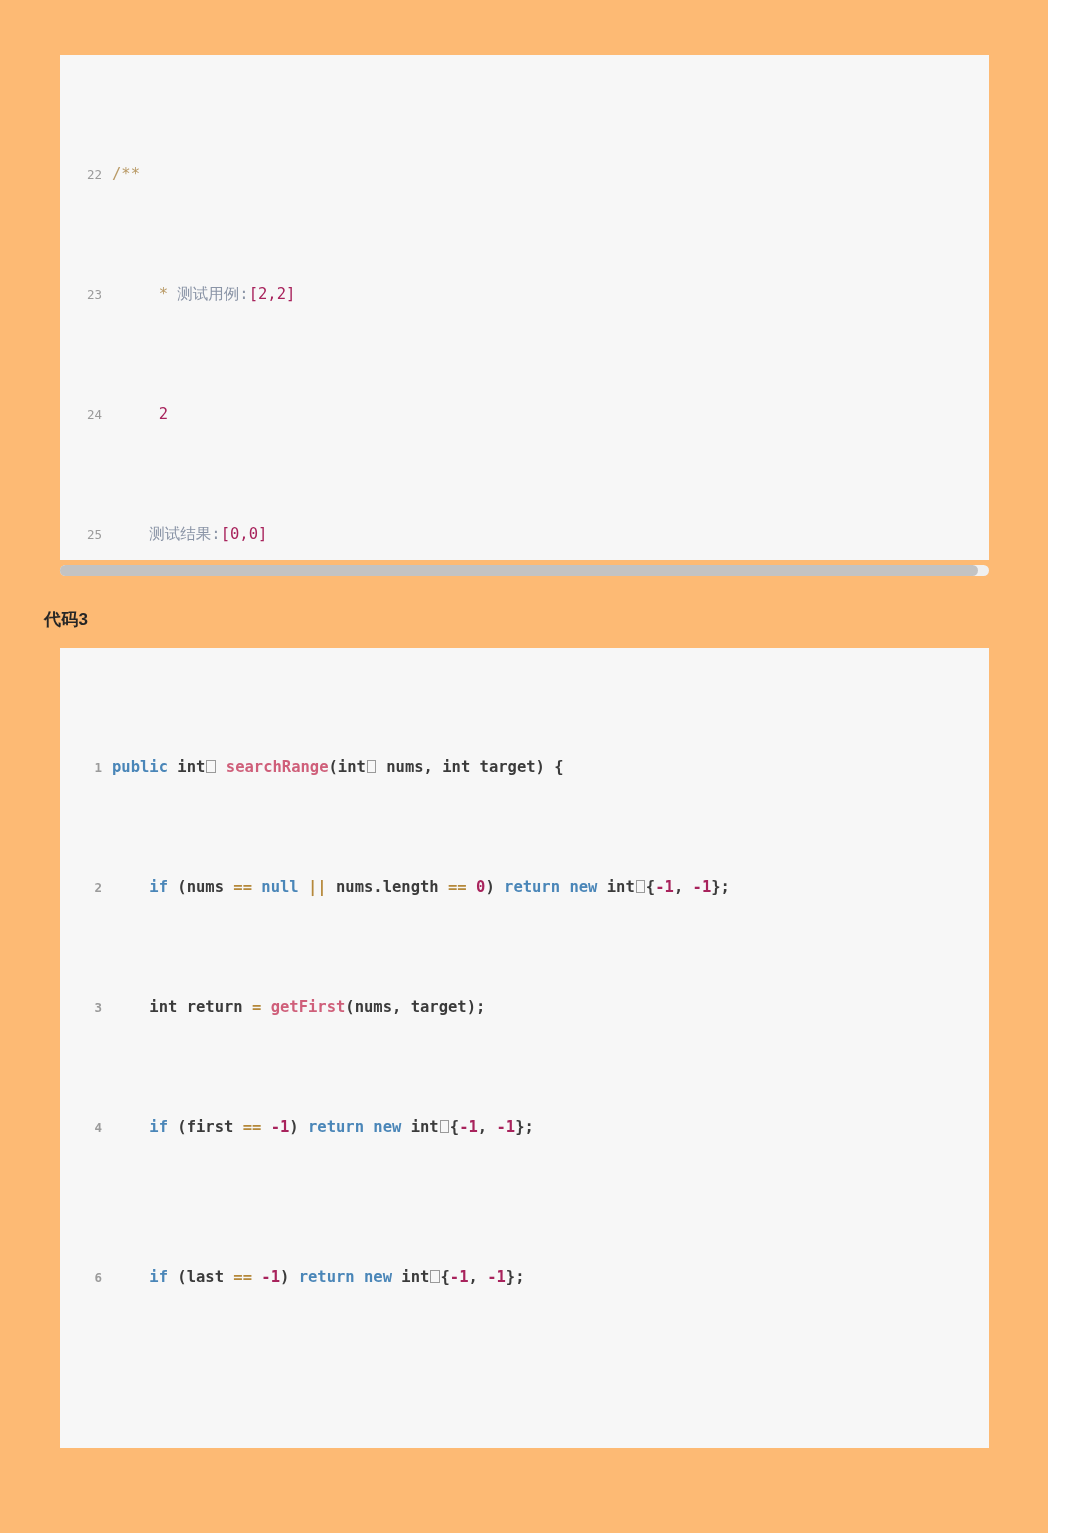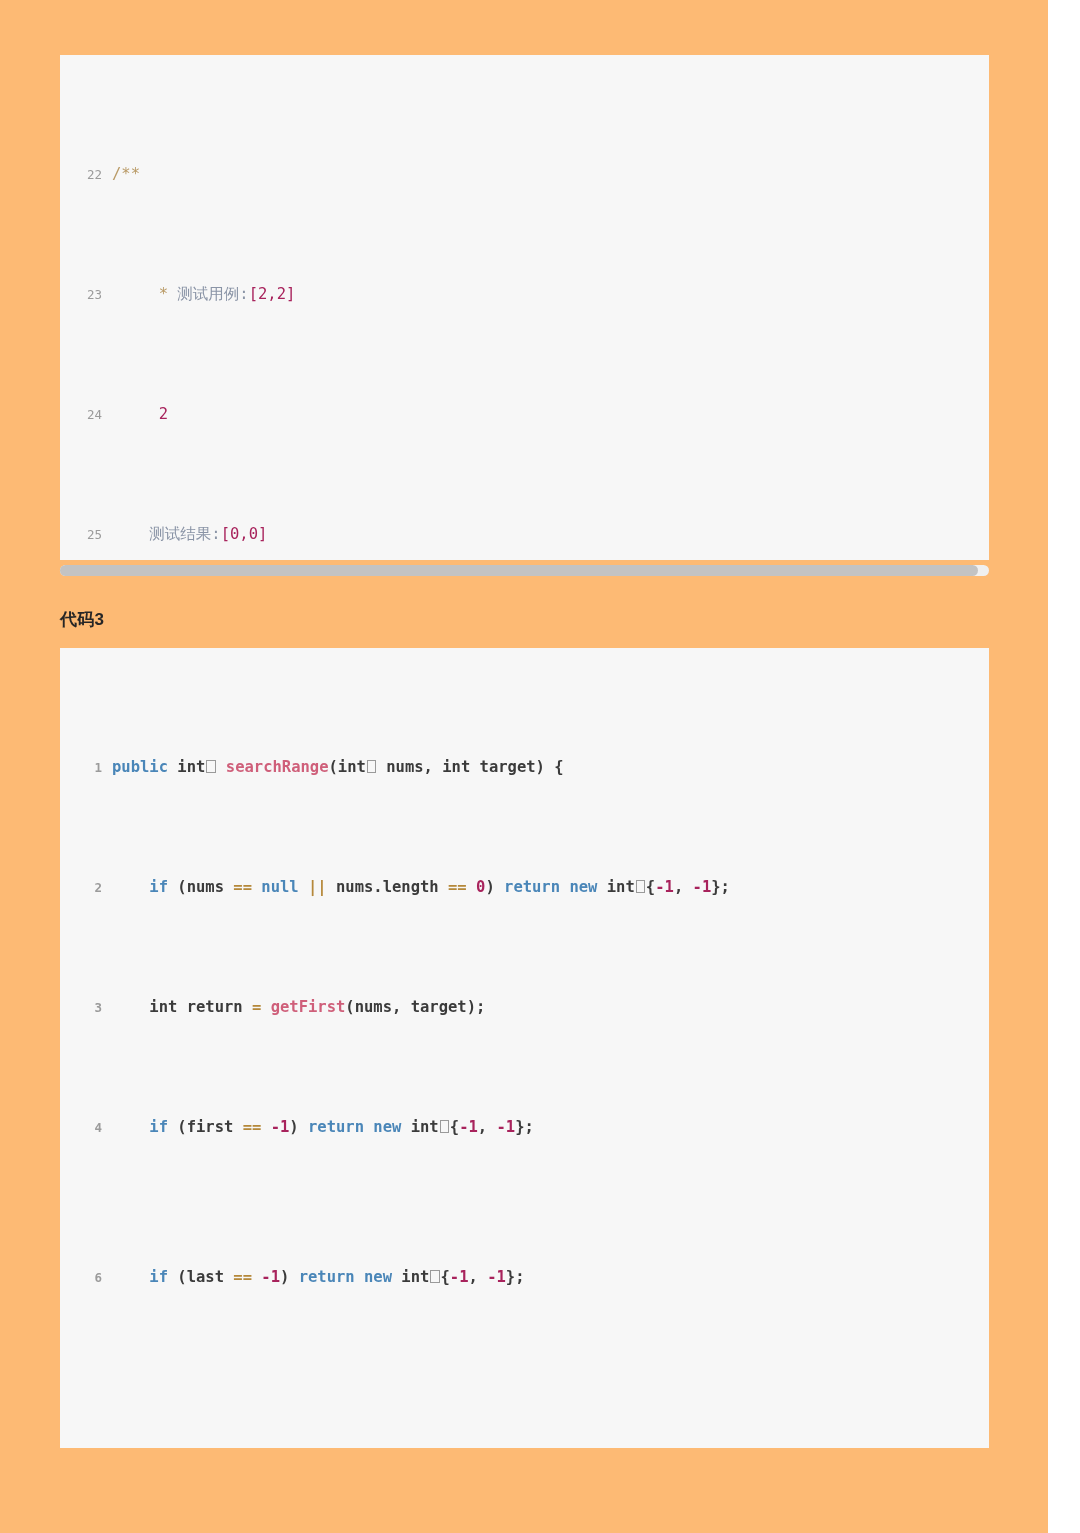--- a/index.html
+++ b/index.html
@@ -139,21 +139,21 @@
         
 
       </div>
     </div>
   </div>
 
   <div class="hscroll" style="left:60px; top:565px; width:929px;">
     <div class="thumb" style="width:918px;"></div>
   </div>
 
-  <div class="section-heading" style="left:60px; top:608px;">代码3</div>
+  <div class="section-heading" style="left:44px; top:608px;">代码3</div>
 
   <div class="code-block" style="left:60px; top:648px; width:929px; height:800px;">
     <div class="code-scroller" style="width:929px; height:800px;font-weight:bold;">
       <div class="code-lines">
 
         <span class="cl"><span class="ln">1</span><span class="k">public</span><span class="pl"> int</span><span class="tofu"></span><span class="pl"> </span><span class="fn">searchRange</span><span class="pl">(int</span><span class="tofu"></span><span class="pl"> nums, int target) {</span></span>
 
         <span class="cl"><span class="ln">2</span>    <span class="k">if</span><span class="pl"> (nums </span><span class="op">==</span> <span class="k">null</span> <span class="op">||</span><span class="pl"> nums.length </span><span class="op">==</span> <span class="nu">0</span><span class="pl">) </span><span class="k">return</span> <span class="k">new</span><span class="pl"> int</span><span class="tofu"></span><span class="pl">{</span><span class="nu">-1</span><span class="pl">, </span><span class="nu">-1</span><span class="pl">};</span></span>
 
         <span class="cl"><span class="ln">3</span>    <span class="pl">int return </span><span class="op">=</span> <span class="fn">getFirst</span><span class="pl">(nums, target);</span></span>

